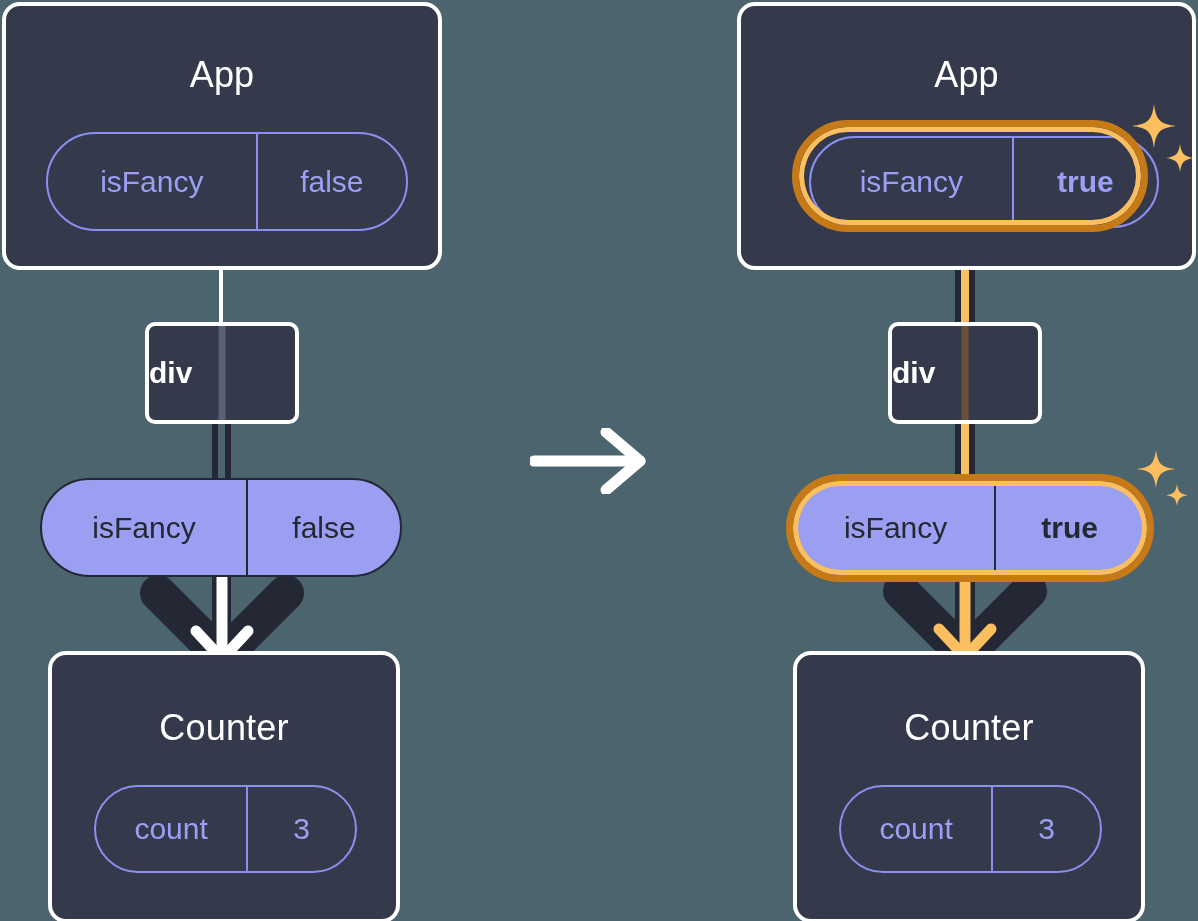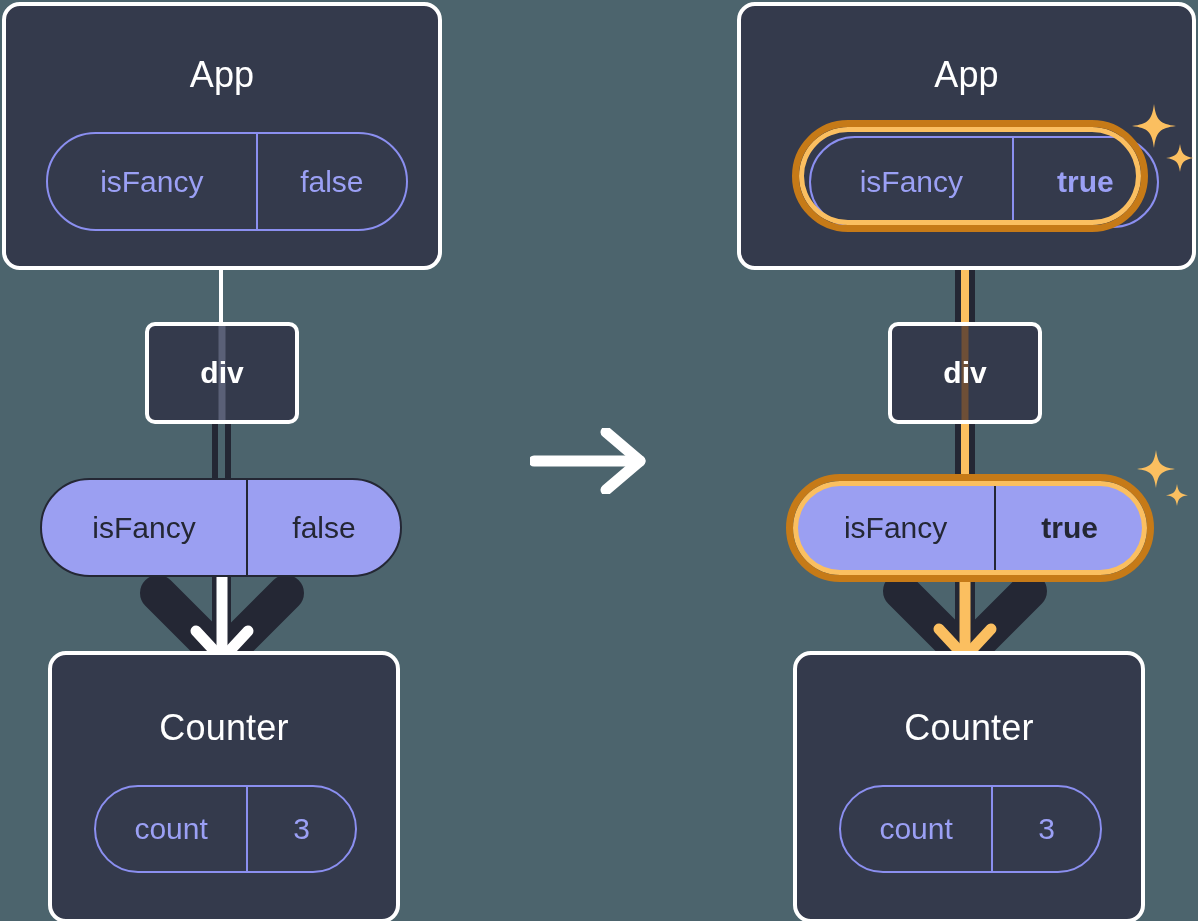--- a/index.html
+++ b/index.html
@@ -30,21 +30,21 @@
     letter-spacing:.2px;
   }
 
   
   .divbox{
     position:absolute;
     background:#343A4C;
     border:4px solid #FFFFFF;
     border-radius:10px;
     box-sizing:border-box;
-    display:flex;align-items:center;justify-content:center;
+    display:flex;align-items:center;
     color:#FFFFFF;font-size:30px;font-weight:700;
     z-index:7;
   }
   .divbox .lbl{position:relative;z-index:3;}
   
   .divbox .wire-in{
     position:absolute;top:0;bottom:0;width:7px;left:50%;
     transform:translateX(-50%);
     z-index:1;
   }

